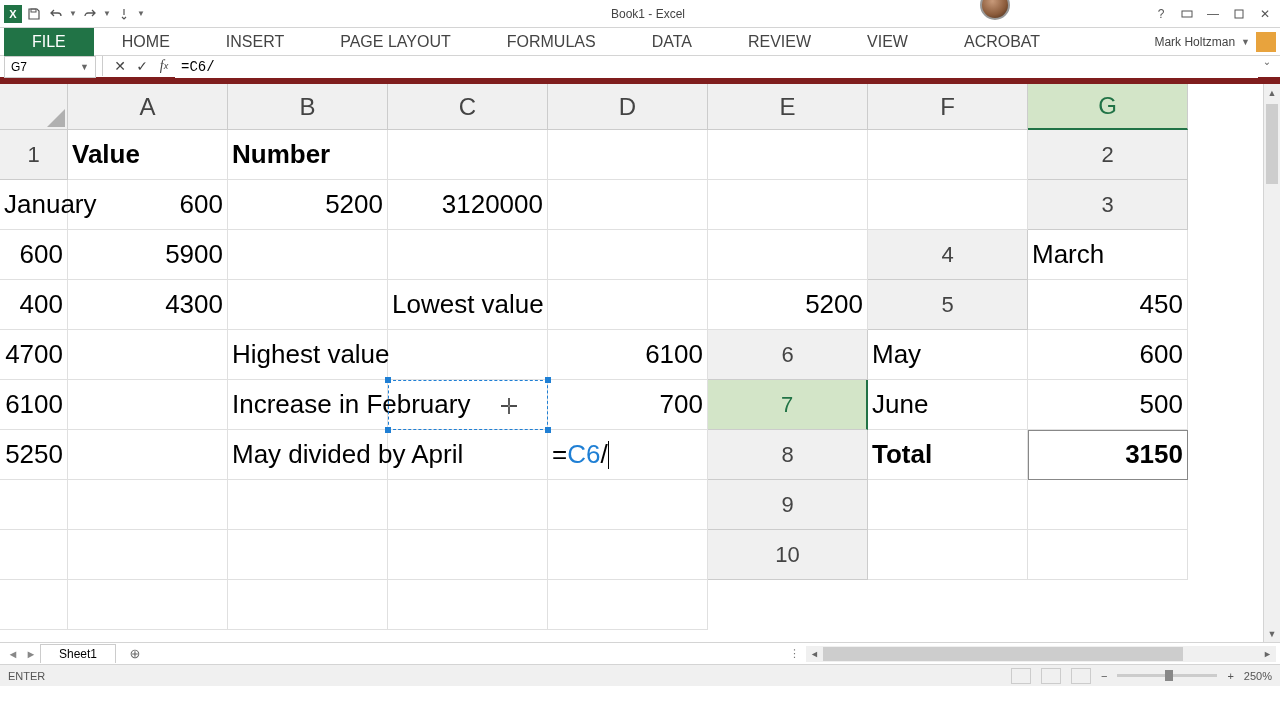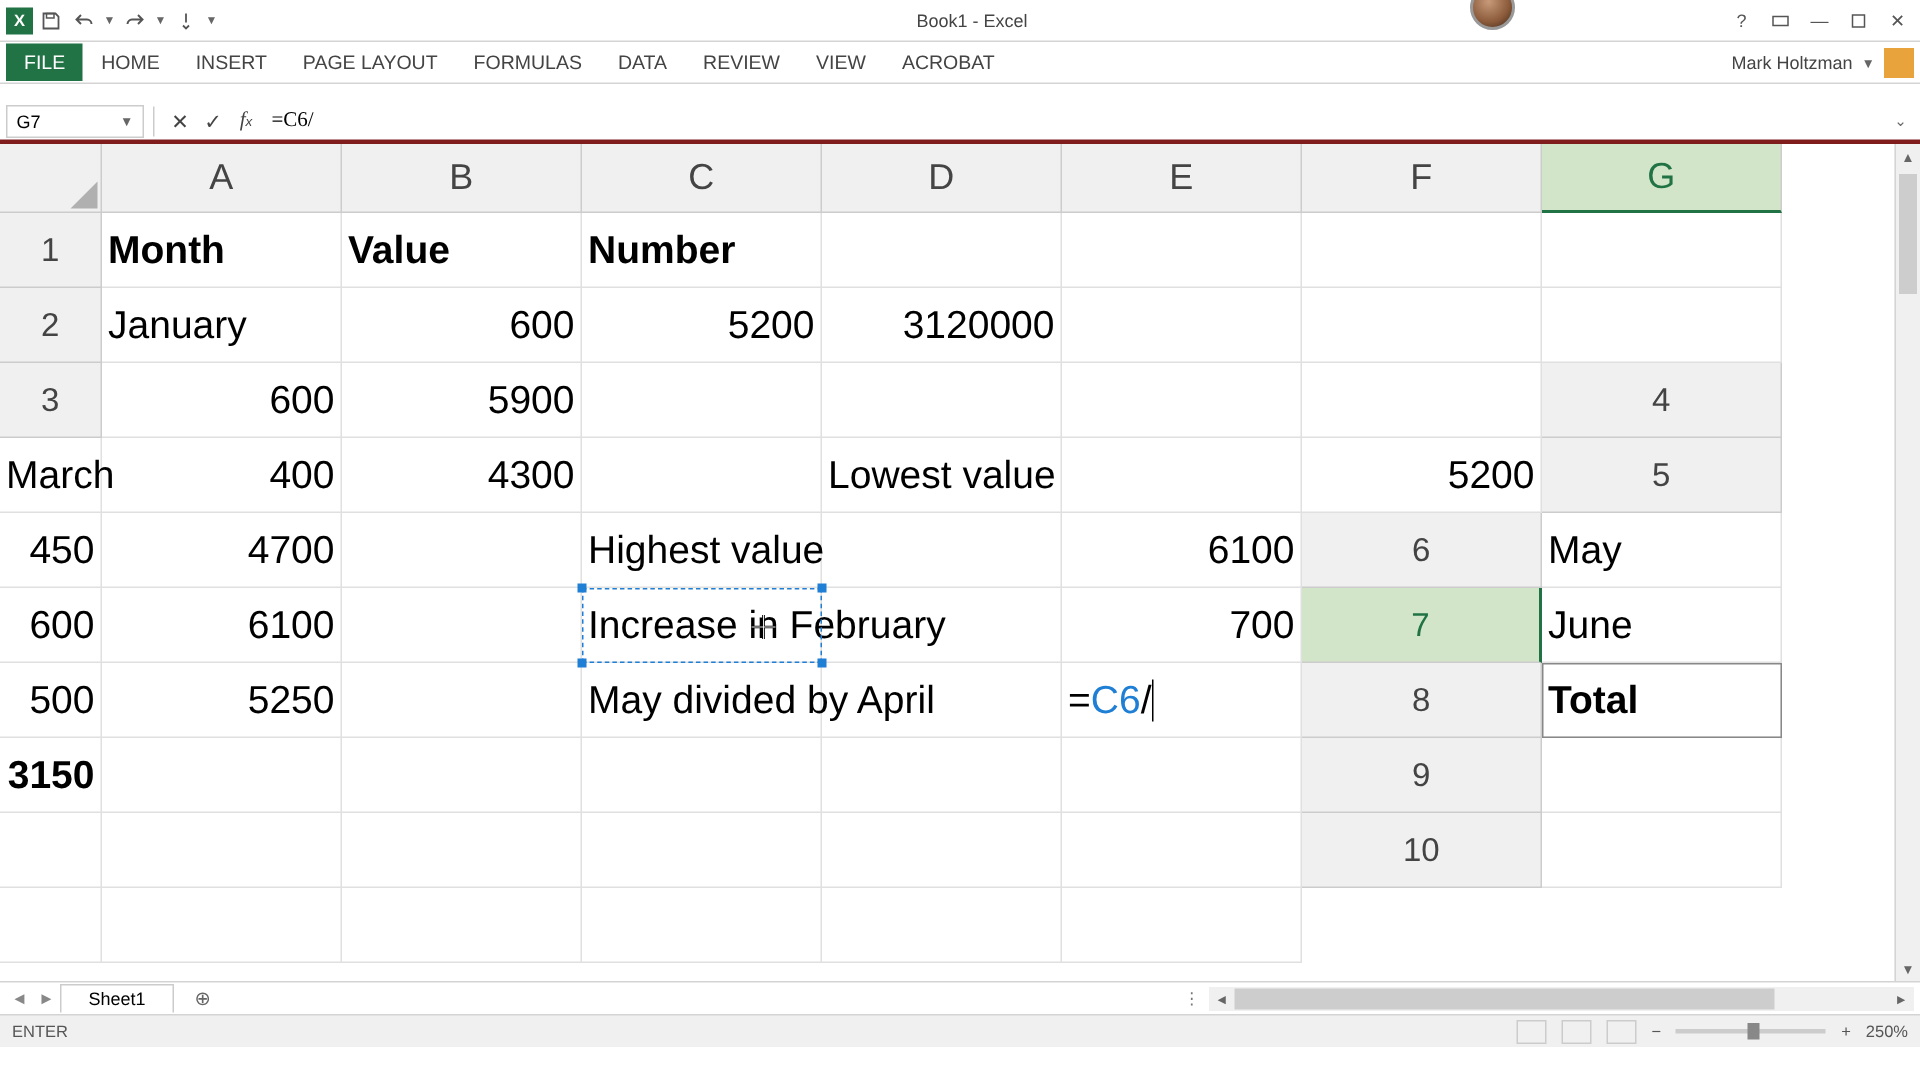--- a/index.html
+++ b/index.html
@@ -10,32 +10,32 @@
 .titlebar .qa { display: flex; gap: 2px; align-items: center; }
 .qa-icon { width: 20px; height: 20px; display: flex; align-items: center; justify-content: center; cursor: pointer; }
 .excel-icon { width: 18px; height: 18px; background: #217346; color: #fff; font-size: 11px; font-weight: bold; display: flex; align-items: center; justify-content: center; }
 .titlebar .title { flex: 1; text-align: center; font-size: 12px; color: #444; }
 .titlebar .win-controls { display: flex; gap: 4px; }
 .win-btn { width: 22px; height: 20px; display: flex; align-items: center; justify-content: center; cursor: pointer; font-size: 12px; color: #555; }
 .user-avatar { width: 30px; height: 30px; border-radius: 50%; background: radial-gradient(circle at 40% 35%, #c89a7a 0%, #8a5a3a 60%, #3a2618 100%); position: absolute; top: -10px; right: 270px; border: 2px solid #999; }
 
 
 .ribbon-tabs { height: 28px; display: flex; align-items: center; background: #fff; padding: 0 4px; border-bottom: 1px solid #d4d4d4; }
-.tab { padding: 5px 12px; font-size: 13px; color: #444; cursor: pointer; text-align: center; }
+.tab { padding: 5px 28px; font-size: 16px; color: #444; cursor: pointer; text-align: center; }
 .tab.file { background: #217346; color: #fff; }
 .ribbon-tabs .user-name { margin-left: auto; font-size: 12px; color: #444; display: flex; align-items: center; gap: 6px; }
 .user-pic { width: 20px; height: 20px; background: #e8a33d; }
 
 
-.formula-bar { height: 28px; display: flex; align-items: center; border-bottom: 3px solid #7f1d1d; padding: 0 4px; margin-top: 12px; }
+.formula-bar { height: 28px; display: flex; border-bottom: 7px solid #7f1d1d; padding: 0 4px; margin-top: 0; }
 .name-box { width: 92px; height: 22px; border: 1px solid #ccc; padding: 0 6px; font-size: 12px; display: flex; align-items: center; justify-content: space-between; }
 .name-box-dropdown { font-size: 9px; color: #666; }
 .fb-divider { width: 1px; height: 20px; background: #ccc; margin: 0 6px; }
 .fb-btn { width: 22px; height: 20px; display: flex; align-items: center; justify-content: center; cursor: pointer; color: #444; font-size: 14px; }
-.formula-input { flex: 1; height: 22px; border: none; padding: 0 6px; font-size: 14px; outline: none; font-family: Liberation Serif, serif; }
+.formula-input { flex: 1; height: 22px; border: none; padding: 0 6px; font-size: 14px; outline: none; font-family: Liberation Mono, monospace; }
 .fb-expand { width: 18px; color: #666; font-size: 10px; text-align: center; cursor: pointer; }
 
 
 .grid-container { position: relative; height: 558px; overflow: hidden; }
 .grid { display: grid; grid-template-columns: 68px 160px 160px 160px 160px 160px 160px 160px; font-family: Calibri, sans-serif; }
 .corner { height: 46px; background: #f0f0f0; border-right: 1px solid #ccc; border-bottom: 1px solid #ccc; position: relative; }
 .corner::after { content: ''; position: absolute; right: 2px; bottom: 2px; width: 0; height: 0; border-left: 18px solid transparent; border-bottom: 18px solid #b0b0b0; }
 .col-header { height: 46px; background: #f0f0f0; border-right: 1px solid #ccc; border-bottom: 1px solid #ccc; display: flex; align-items: center; justify-content: center; font-size: 24px; color: #444; cursor: pointer; }
 .col-header.active { background: #d3e5c8; color: #217346; border-bottom: 2px solid #217346; }
 .row-header { height: 50px; background: #f0f0f0; border-right: 1px solid #ccc; border-bottom: 1px solid #ccc; display: flex; align-items: center; justify-content: center; font-size: 22px; color: #444; cursor: pointer; }
@@ -161,21 +161,20 @@
     <div class="corner"></div>
     <div class="col-header">A</div>
     <div class="col-header">B</div>
     <div class="col-header">C</div>
     <div class="col-header">D</div>
     <div class="col-header">E</div>
     <div class="col-header">F</div>
     <div class="col-header active">G</div>
 
     <div class="row-header">1</div>
-    <div class="cell bold">Month</div>
     <div class="cell bold">Value</div>
     <div class="cell bold">Number</div>
     <div class="cell"></div>
     <div class="cell"></div>
     <div class="cell"></div>
     <div class="cell"></div>
 
     <div class="row-header">2</div>
     <div class="cell">January</div>
     <div class="cell right">600</div>

